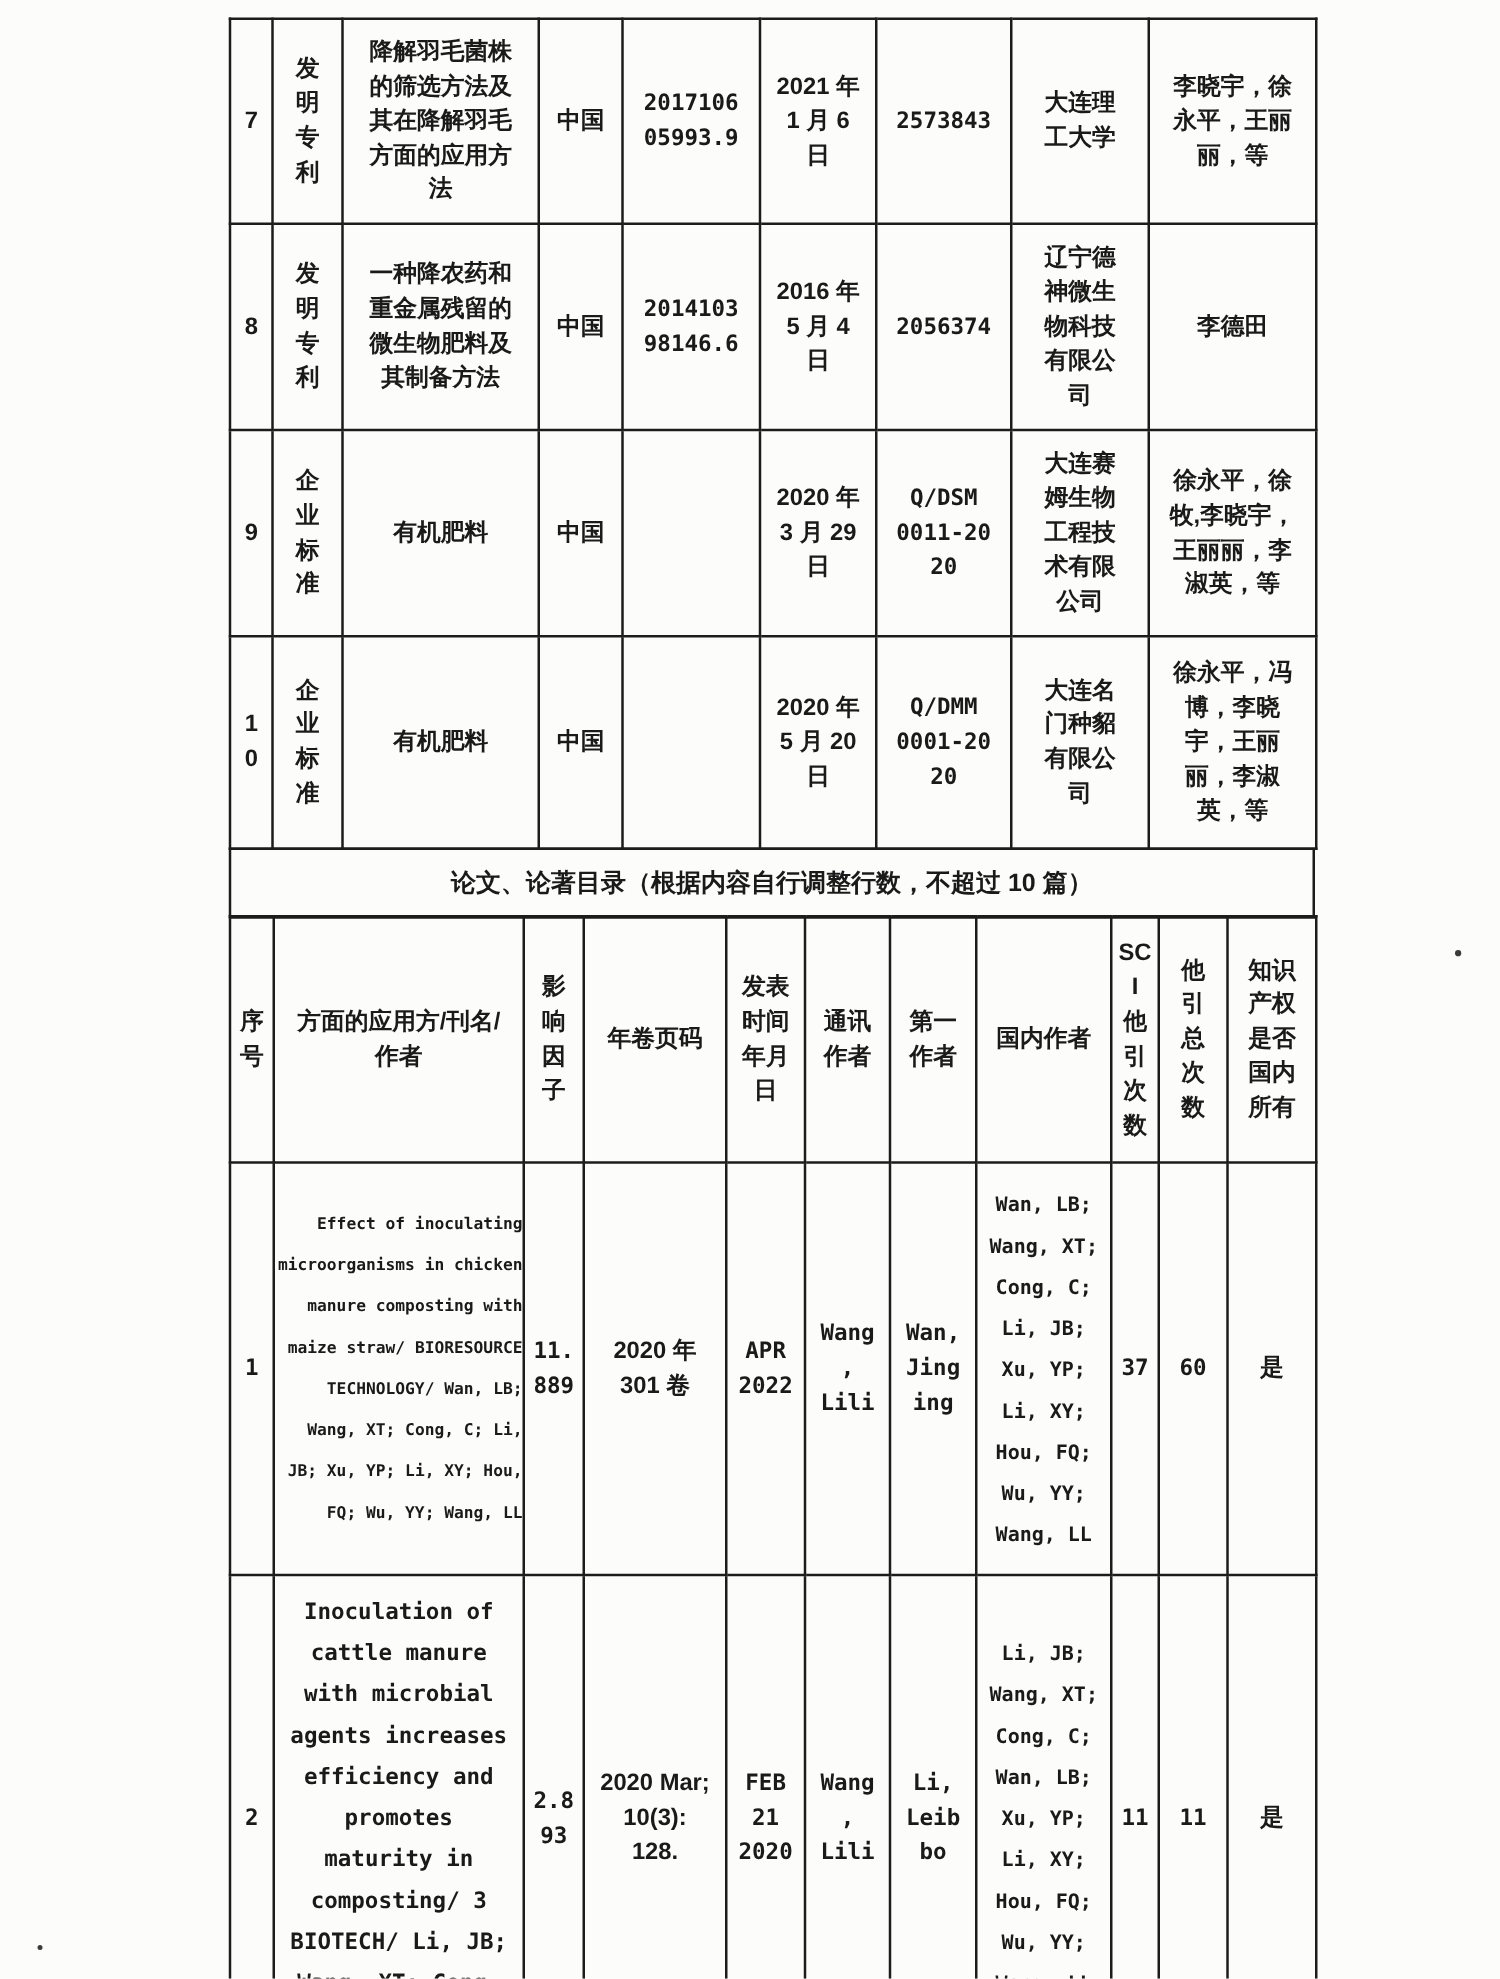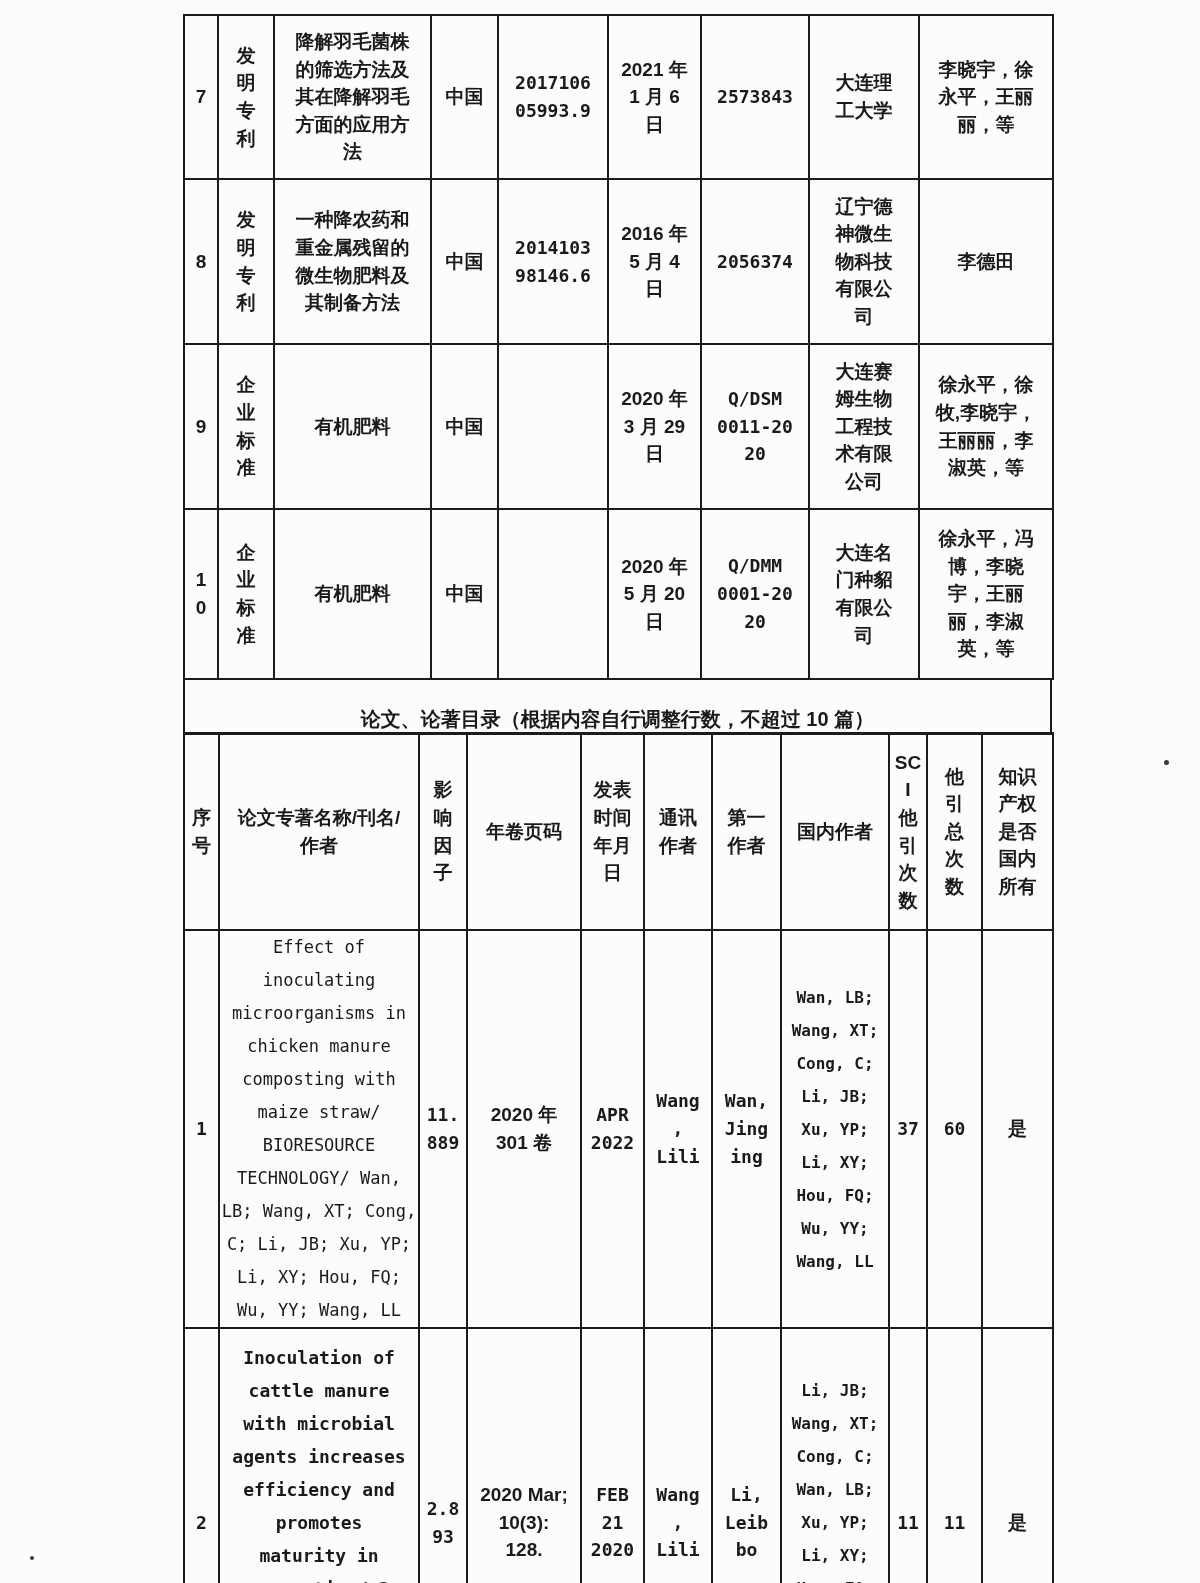--- a/index.html
+++ b/index.html
@@ -14,29 +14,29 @@
   td {
     border:2.5px solid #1c1c1c;
     text-align:center; vertical-align:middle;
     white-space:pre-line; padding:2px;
     box-sizing:border-box; overflow:hidden;
   }
 
   .zh   { font-family:"Liberation Sans",sans-serif; font-weight:700; font-size:19px; line-height:1.45; }
   .mono { font-family:"DejaVu Sans Mono",monospace; font-weight:700; font-size:18px; line-height:1.55; }
 
-  .paper-title  { font-family:"DejaVu Sans Mono",monospace; font-weight:400; font-size:17px; line-height:33px; padding:0; }
+  .paper-title  { font-family:"DejaVu Sans Mono",monospace; font-weight:700; font-size:13px; line-height:33px; padding:0;text-align:right; }
   .paper-title2 { font-family:"DejaVu Sans Mono",monospace; font-weight:700; font-size:18px; line-height:33px; padding:12px; }
   .authors      { font-family:"DejaVu Sans Mono",monospace; font-weight:700; font-size:16px; line-height:33px; padding:0;margin-top:28px; }
 
   .section-bar {
     margin-top:-2.5px;
     border:2.5px solid #1c1c1c;
     height:57px; box-sizing:border-box;
-    display:flex; align-items:flex-end; justify-content:center;
+    display:flex; align-items:center; justify-content:center;
     font-family:"Liberation Sans",sans-serif; font-weight:700; font-size:20px;
   }
   .t2 { margin-top:-2.5px; }
 
   .speck { position:absolute; background:#3a3a3a; border-radius:50%; }
   .speck.a { left:1164px; top:760px;  width:5px; height:5px; }
   .speck.b { left:30px;   top:1556px; width:4px; height:4px; }
 </style>
 </head>
 <body>
@@ -174,21 +174,21 @@
         <col style="width:69px">
           <col style="width:108px">
           <col style="width:38px">
         <col style="width:55px">
           <col style="width:71px">
       </colgroup>
       <tbody>
           <tr style="height:197px">
         <td class="zh">序
 号</td>
-        <td class="zh">论文专著名称/刊名/
+        <td class="zh">方面的应用方/刊名/
 作者</td>
         <td class="zh">影
 响
 因
 子</td>
         <td class="zh">年卷页码</td>
         <td class="zh">发表
 时间
 年月
 日</td>

